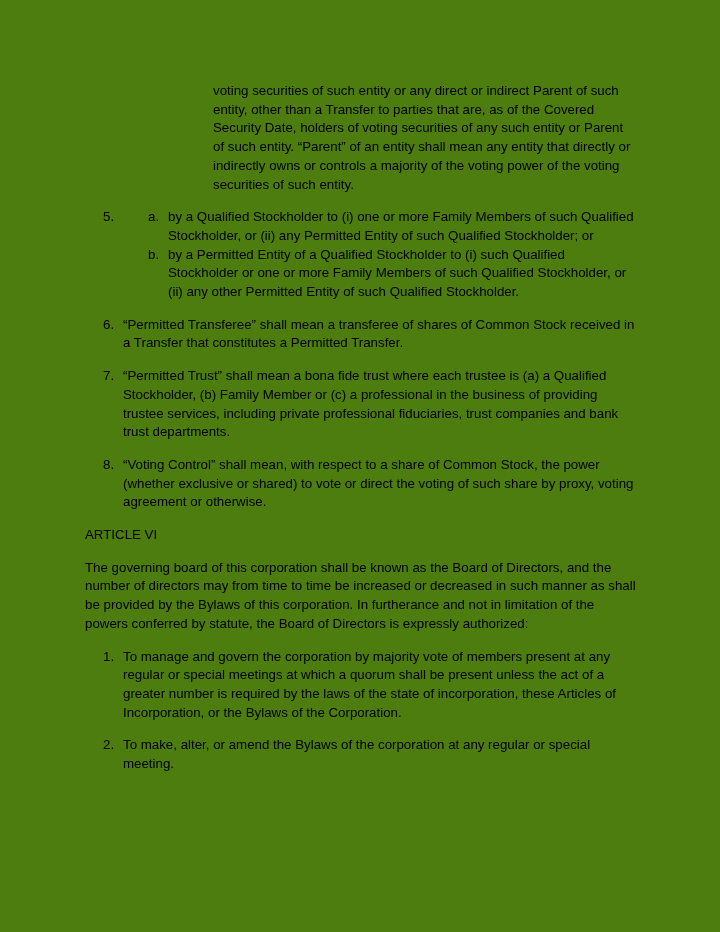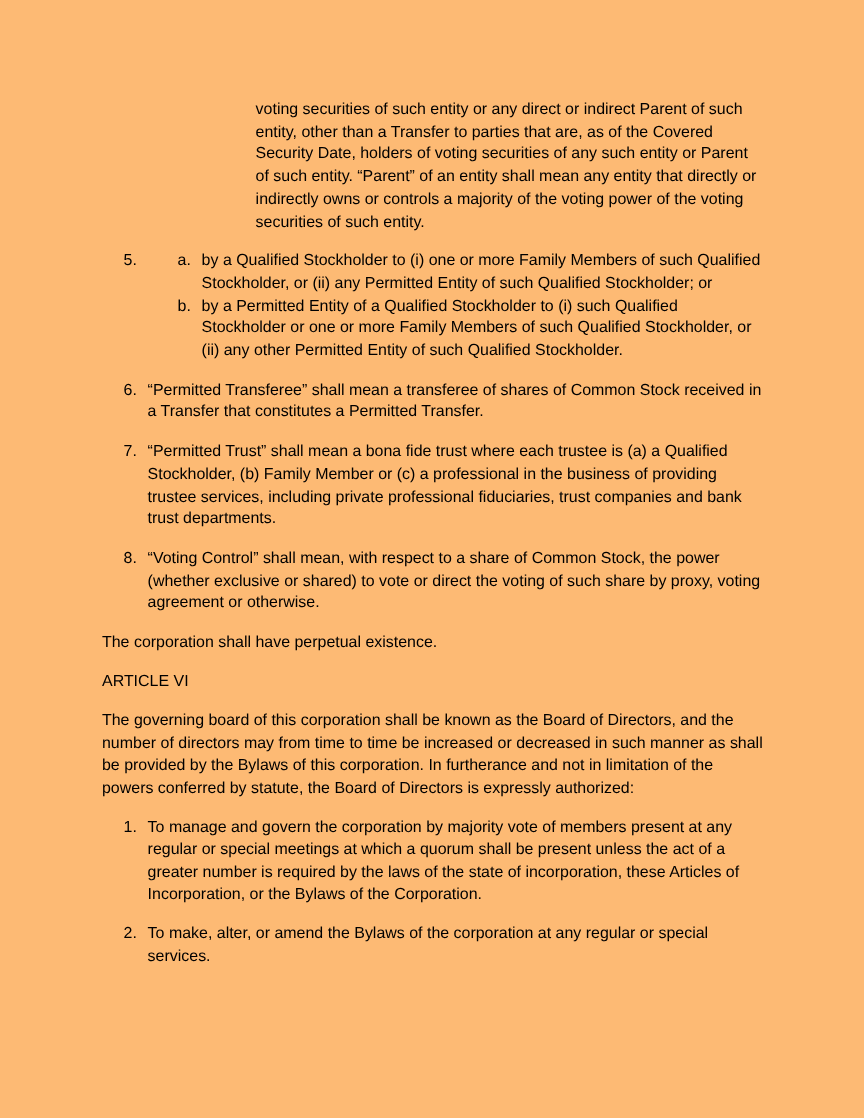--- a/index.html
+++ b/index.html
@@ -14,21 +14,21 @@
     font-family: "Liberation Sans", "DejaVu Sans", sans-serif;
     font-size: 13.3px;
     line-height: 18.7px;
     color: #000000;
   }
   .page {
     box-sizing: border-box;
     width: 720px;
     height: 932px;
     padding: 82px 83px 0 85px;
-    background: #fdba74;
+    background: #4d7c0f;
   }
   p, .block {
     margin: 0 0 14px 0;
   }
   .cont-para {
     margin-left: 128px;
     width: 424px;
   }
   .item {
     display: flex;
@@ -86,29 +86,28 @@
     <span class="num">7.</span>
     <div class="item-body">“Permitted Trust” shall mean a bona fide trust where each trustee is (a) a Qualified Stockholder, (b) Family Member or (c) a professional in the business of providing trustee services, including private professional fiduciaries, trust companies and bank trust departments.</div>
   </div>
 
   <div class="item l1">
     <span class="num">8.</span>
     <div class="item-body">“Voting Control” shall mean, with respect to a share of Common Stock, the power (whether exclusive or shared) to vote or direct the voting of such share by proxy, voting agreement or otherwise.</div>
   </div>
 
 
-  <p>The corporation shall have perpetual existence.</p>
 
   <p class="heading">ARTICLE VI</p>
 
   <p>The governing board of this corporation shall be known as the Board of Directors, and the number of directors may from time to time be increased or decreased in such manner as shall be provided by the Bylaws of this corporation. In furtherance and not in limitation of the powers conferred by statute, the Board of Directors is expressly authorized:</p>
 
   <div class="item l1">
     <span class="num">1.</span>
     <div class="item-body">To manage and govern the corporation by majority vote of members present at any regular or special meetings at which a quorum shall be present unless the act of a greater number is required by the laws of the state of incorporation, these Articles of Incorporation, or the Bylaws of the Corporation.</div>
   </div>
 
   <div class="item l1">
     <span class="num">2.</span>
-    <div class="item-body">To make, alter, or amend the Bylaws of the corporation at any regular or special services.</div>
+    <div class="item-body">To make, alter, or amend the Bylaws of the corporation at any regular or special meeting.</div>
   </div>
 
 </div>
 
 </body></html>

